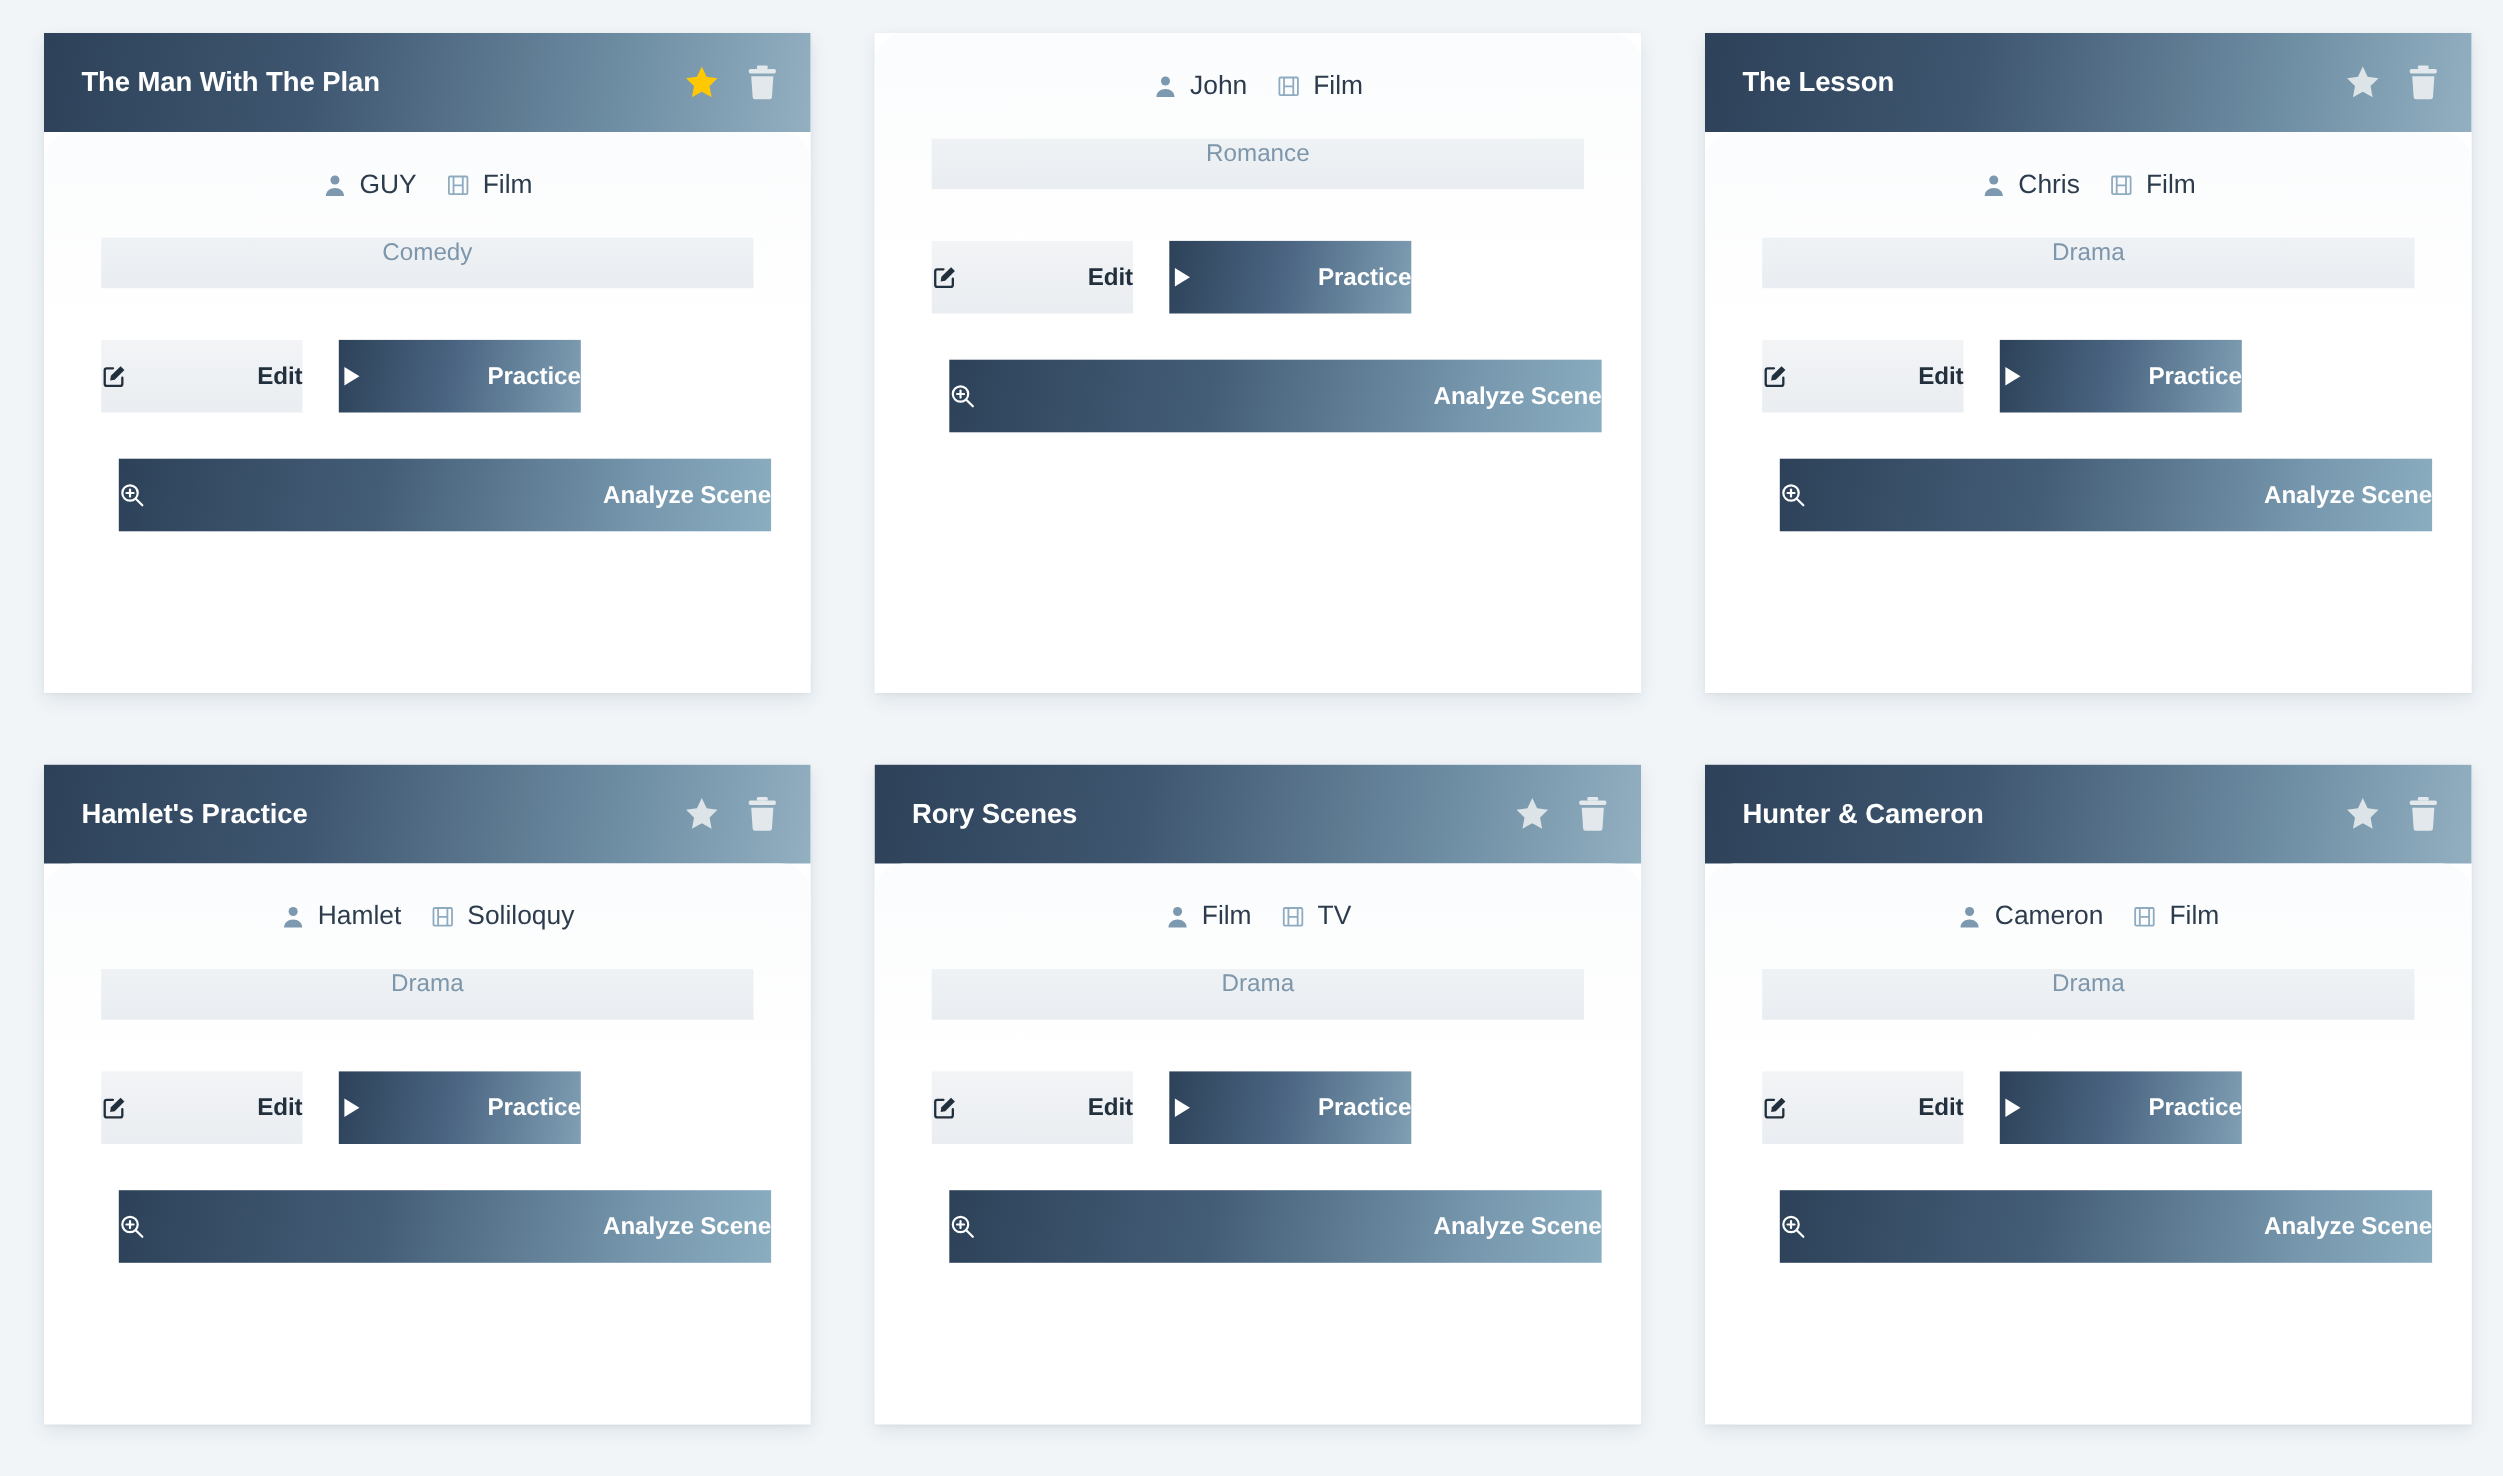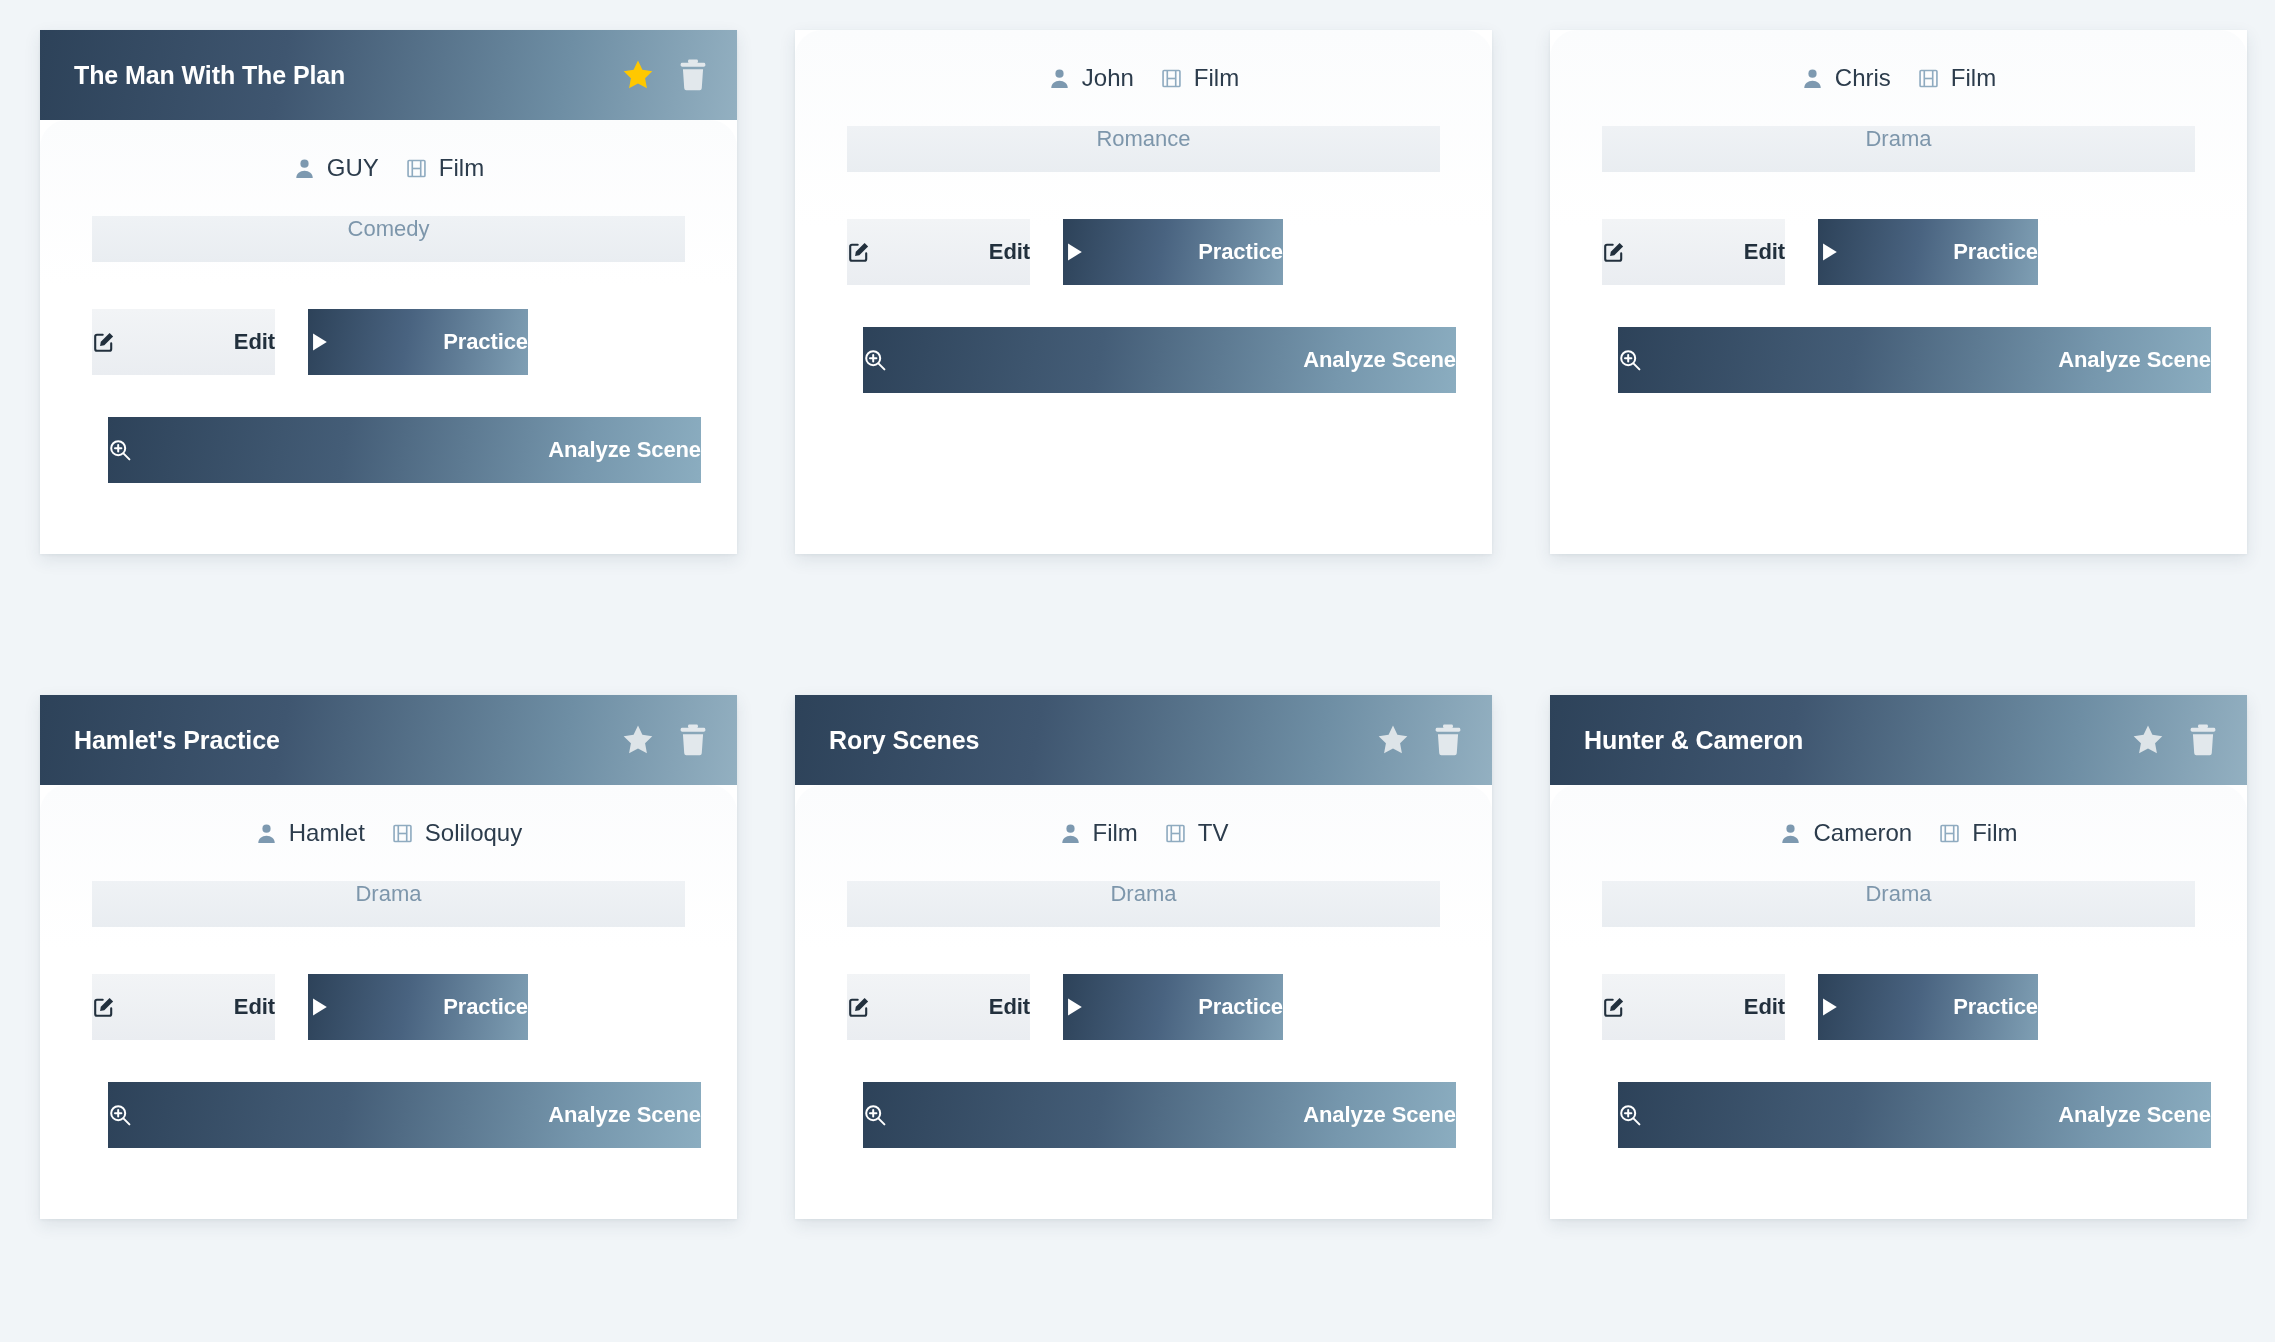--- a/index.html
+++ b/index.html
@@ -21,21 +21,21 @@
     padding: 30px 40px 0 40px;
   }
 
   .card {
     background: #ffffff;
     box-shadow: 0 6px 16px rgba(40, 60, 80, 0.10),
                 0 1px 3px rgba(40, 60, 80, 0.06);
     display: flex;
     flex-direction: column;
     overflow: hidden;
-    height: 524px;
+    height: 600px;
   }
 
   
   .card-header {
     height: 90px;
     flex: 0 0 90px;
     background: linear-gradient(100deg, #2d4259 0%, #3f5670 35%, #6e8ea4 75%, #93b0c1 100%);
     display: flex;
     align-items: center;
     justify-content: space-between;
@@ -292,20 +292,37 @@
             <line x1="10.2" y1="7" x2="10.2" y2="13.4"></line>
             <line x1="7" y1="10.2" x2="13.4" y2="10.2"></line>
           </svg>
         </span>
         <span>Analyze Scene</span>
       </button>
     </div>
   </div>
 
   <div class="card">
+    <div class="card-header">
+      <div class="card-title">The Lesson</div>
+      <div class="header-icons">
+        <button class="icon-btn star-icon">
+          <svg viewBox="0 0 24 24">
+              <path d="M12 1.8l3.1 6.5 7 1-5.1 5 1.3 7.1L12 18l-6.3 3.4 1.3-7.1-5.1-5 7-1z" fill="#dde4e8"></path>
+            </svg>
+        </button>
+        <button class="icon-btn trash-icon">
+          <svg viewBox="0 0 24 26" fill="#e2e8ec">
+            <rect x="8.2" y="1.2" width="7.6" height="2.6" rx="1"></rect>
+            <rect x="2.6" y="3.6" width="18.8" height="3.1" rx="1.1"></rect>
+            <path d="M4.3 8.6h15.4l-1 14.6a1.6 1.6 0 0 1-1.6 1.5H6.9a1.6 1.6 0 0 1-1.6-1.5z"></path>
+          </svg>
+        </button>
+      </div>
+    </div>
     <div class="card-body">
       <div class="meta-row">
         <div class="meta-item">
           <span class="person-icon">
             <svg viewBox="0 0 24 24" fill="#7d99b0">
                 <circle cx="12" cy="7" r="4.3"></circle>
                 <path d="M3.4 22c0-4.6 3.9-7.6 8.6-7.6s8.6 3 8.6 7.6z"></path>
               </svg>
           </span>
           <span>Chris</span>

